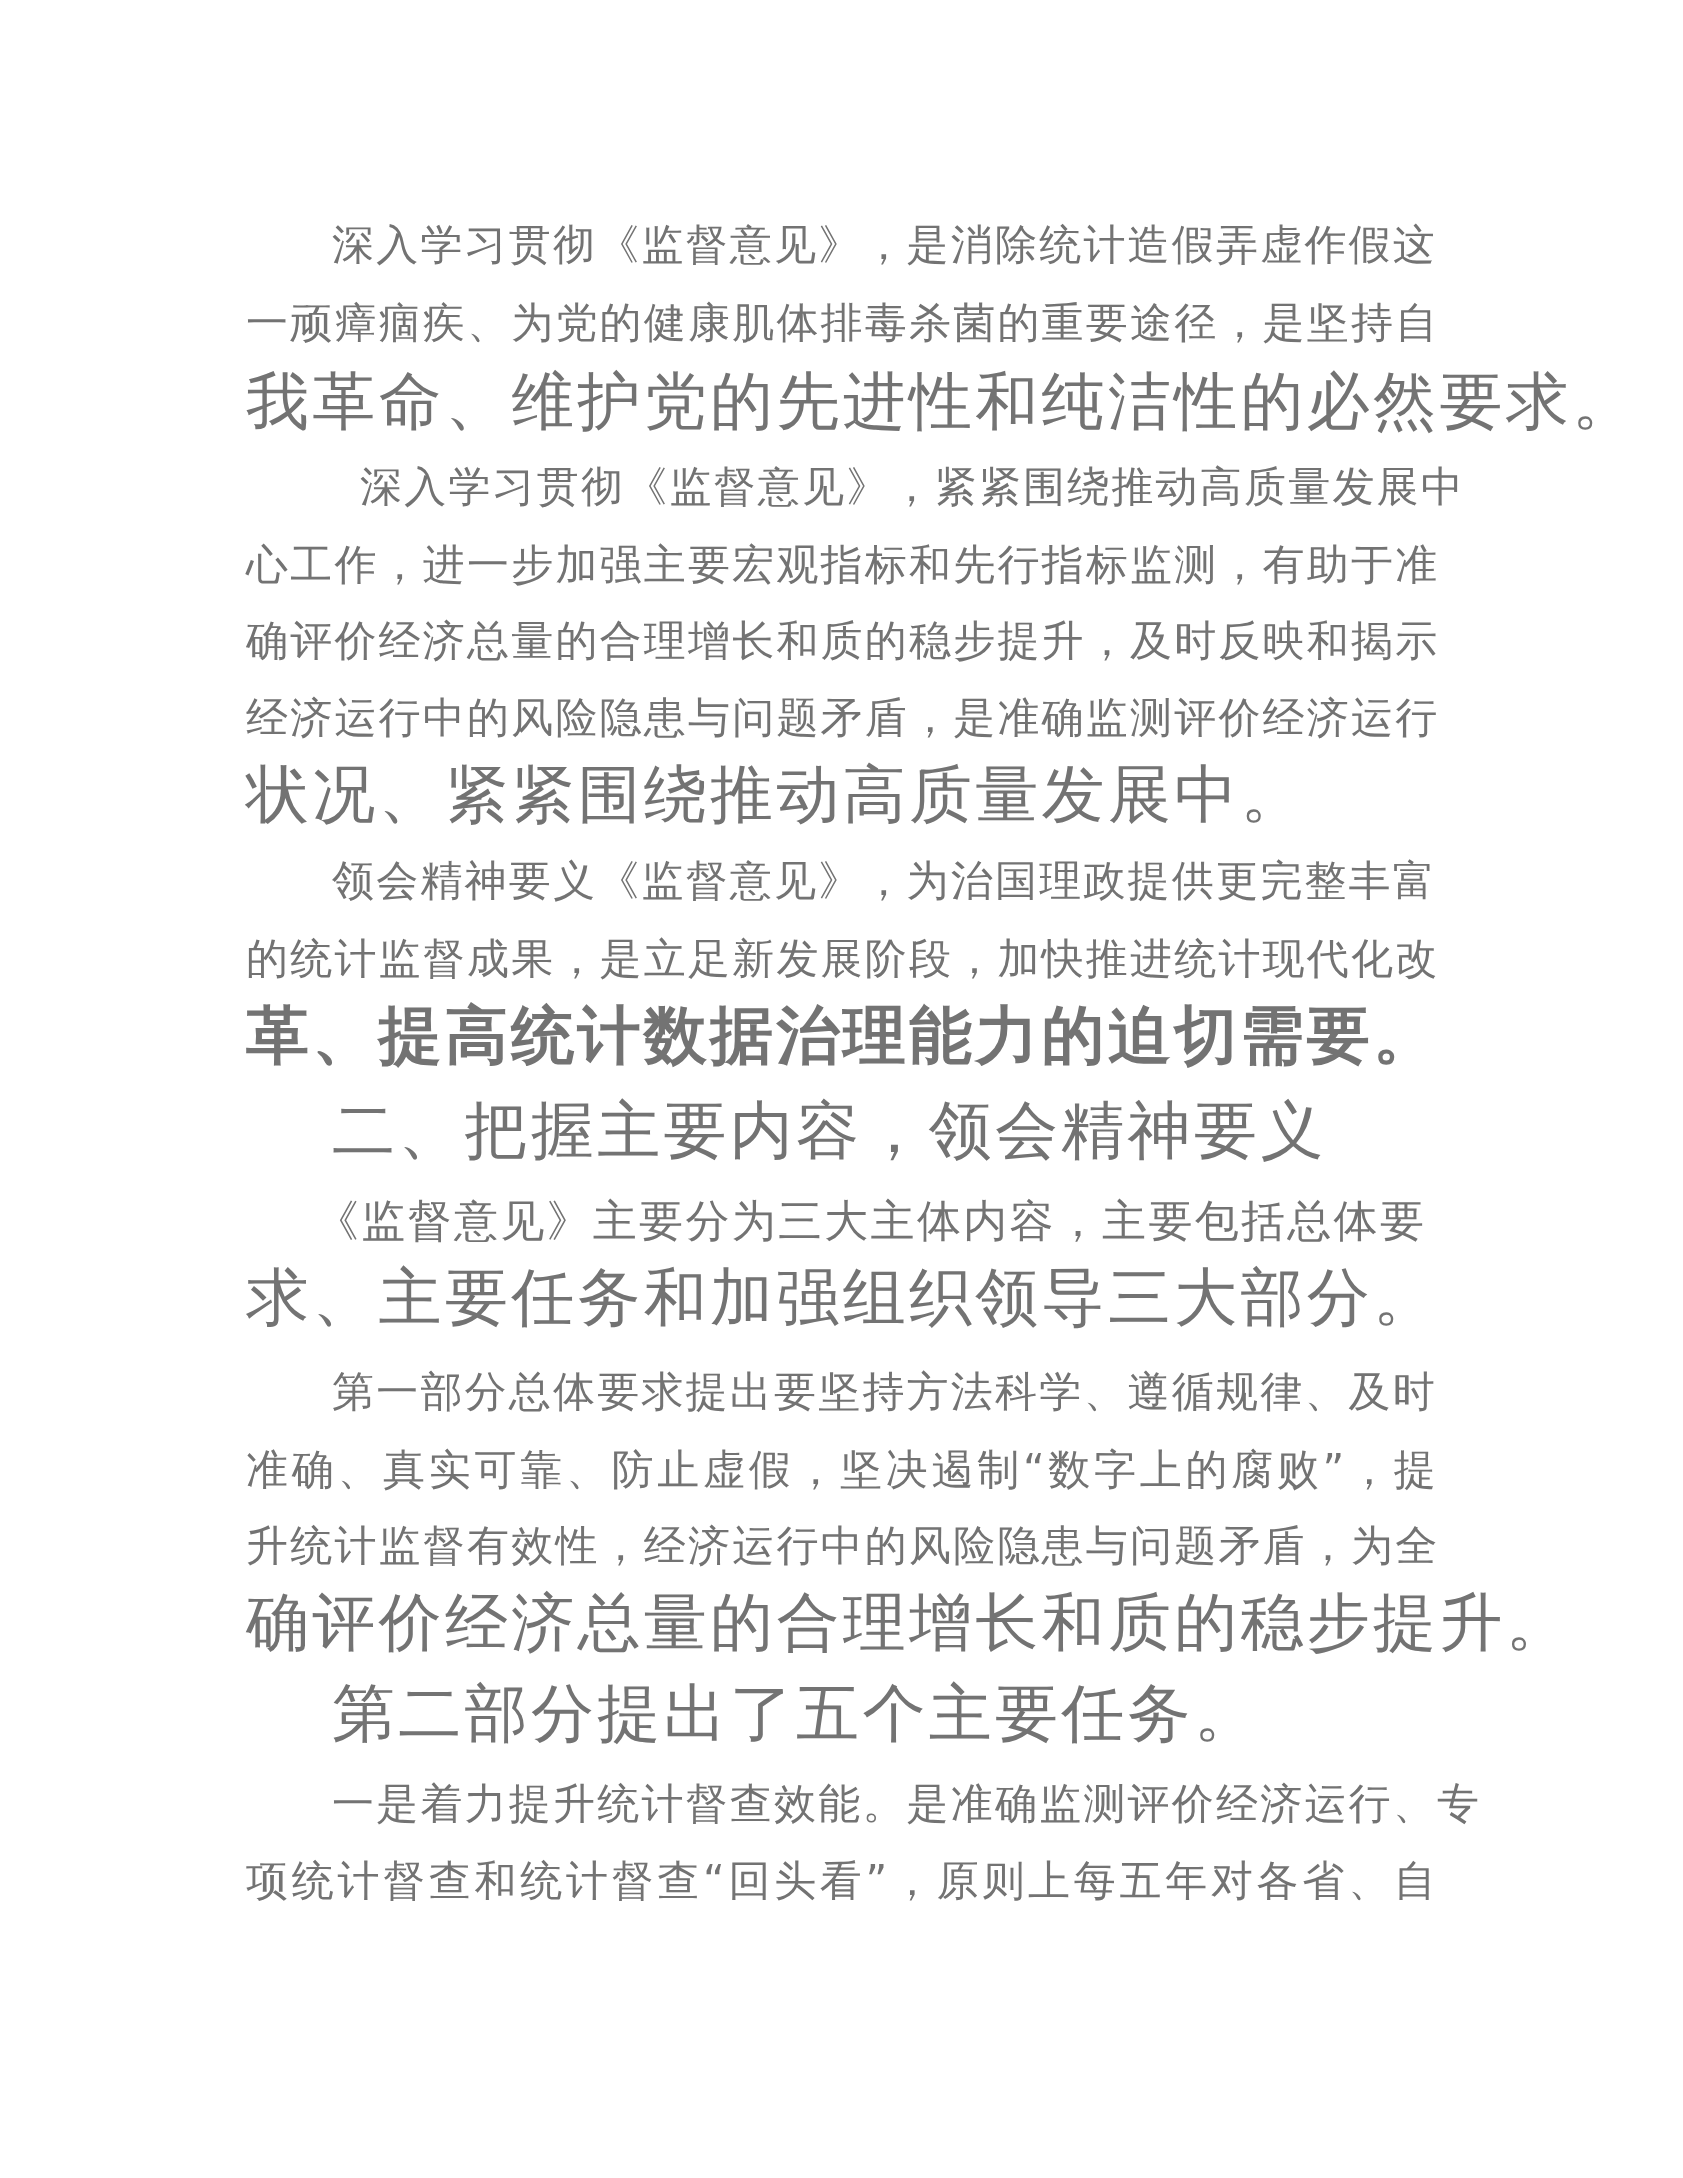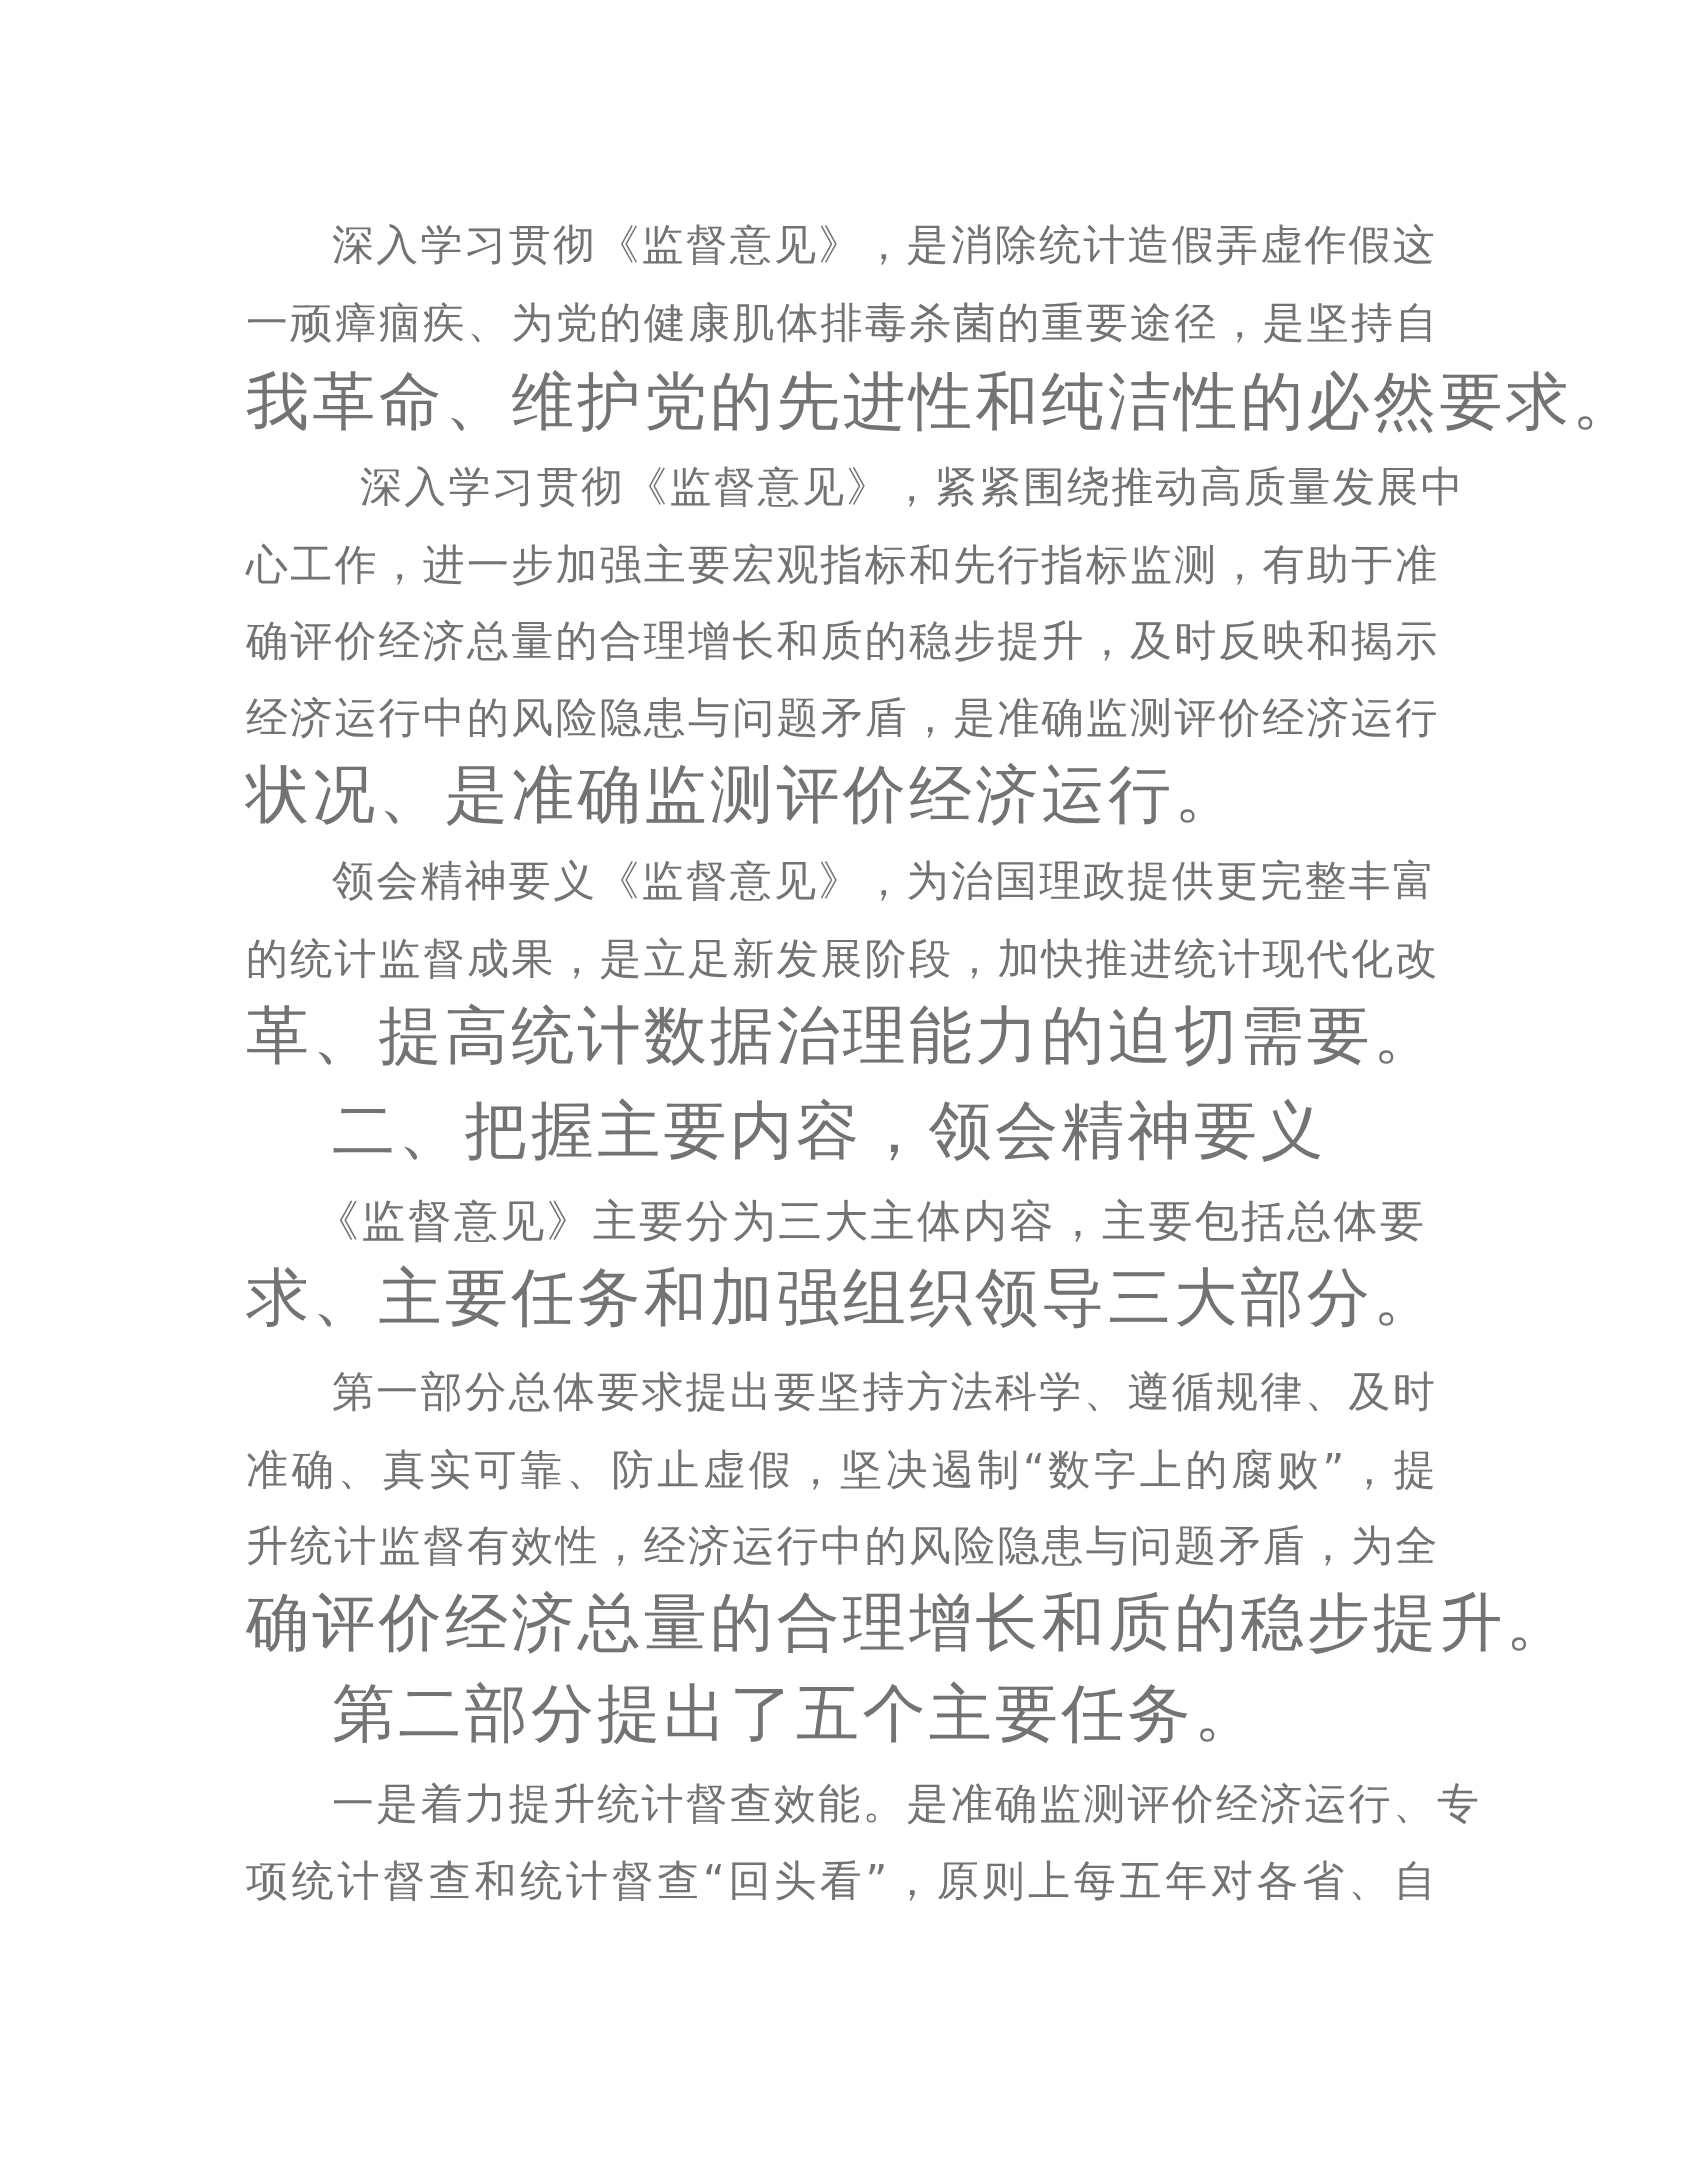--- a/index.html
+++ b/index.html
@@ -25,25 +25,25 @@
 <div class="page">
 
   <div class="line indent" style="top: 206px; font-size: 42px; letter-spacing: 2.2px;">深入学习贯彻《监督意见》，是消除统计造假弄虚作假这</div>
   <div class="line" style="top: 284px; font-size: 42px; letter-spacing: 2.2px;">一顽瘴痼疾、为党的健康肌体排毒杀菌的重要途径，是坚持自</div>
   <div class="line" style="top: 363px; font-size: 63px; letter-spacing: 3.3px;">我革命、维护党的先进性和纯洁性的必然要求。</div>
 
   <div class="line indent" style="top: 448px; font-size: 42px; letter-spacing: 2.2px; margin-left: 28px;">深入学习贯彻《监督意见》，紧紧围绕推动高质量发展中</div>
   <div class="line" style="top: 602px; font-size: 42px; letter-spacing: 2.2px;">确评价经济总量的合理增长和质的稳步提升，及时反映和揭示</div>
   <div class="line" style="top: 526px; font-size: 42px; letter-spacing: 2.2px;">心工作，进一步加强主要宏观指标和先行指标监测，有助于准</div>
   <div class="line" style="top: 679px; font-size: 42px; letter-spacing: 2.2px;">经济运行中的风险隐患与问题矛盾，是准确监测评价经济运行</div>
-  <div class="line" style="top: 756px; font-size: 63px; letter-spacing: 3.3px;">状况、是准确监测评价经济运行。</div>
+  <div class="line" style="top: 756px; font-size: 63px; letter-spacing: 3.3px;">状况、紧紧围绕推动高质量发展中。</div>
 
   <div class="line indent" style="top: 842px; font-size: 42px; letter-spacing: 2.2px;">领会精神要义《监督意见》，为治国理政提供更完整丰富</div>
   <div class="line" style="top: 920px; font-size: 42px; letter-spacing: 2.2px;">的统计监督成果，是立足新发展阶段，加快推进统计现代化改</div>
-  <div class="line" style="top: 997px; font-size: 63px; letter-spacing: 3.3px;">革、提高统计数据治理能力的迫切需要。</div>
+  <div class="line" style="top: 997px; font-size: 63px; letter-spacing: 3.3px; font-weight: bold;">革、提高统计数据治理能力的迫切需要。</div>
 
   <div class="line indent" style="top: 1092px; font-size: 63px; letter-spacing: 3.3px;">二、把握主要内容，领会精神要义</div>
 
   <div class="line indent-q" style="top: 1182px; font-size: 44px; letter-spacing: 2.3px;">《监督意见》主要分为三大主体内容，主要包括总体要</div>
   <div class="line" style="top: 1259px; font-size: 63px; letter-spacing: 3.3px;">求、主要任务和加强组织领导三大部分。</div>
 
   <div class="line indent" style="top: 1353px; font-size: 42px; letter-spacing: 2.2px;">第一部分总体要求提出要坚持方法科学、遵循规律、及时</div>
   <div class="line" style="top: 1431px; font-size: 42px; letter-spacing: 3.7px;">准确、真实可靠、防止虚假，坚决遏制“数字上的腐败”，提</div>
   <div class="line" style="top: 1507px; font-size: 42px; letter-spacing: 2.2px;">升统计监督有效性，经济运行中的风险隐患与问题矛盾，为全</div>
   <div class="line" style="top: 1584px; font-size: 63px; letter-spacing: 3.3px;">确评价经济总量的合理增长和质的稳步提升。</div>

